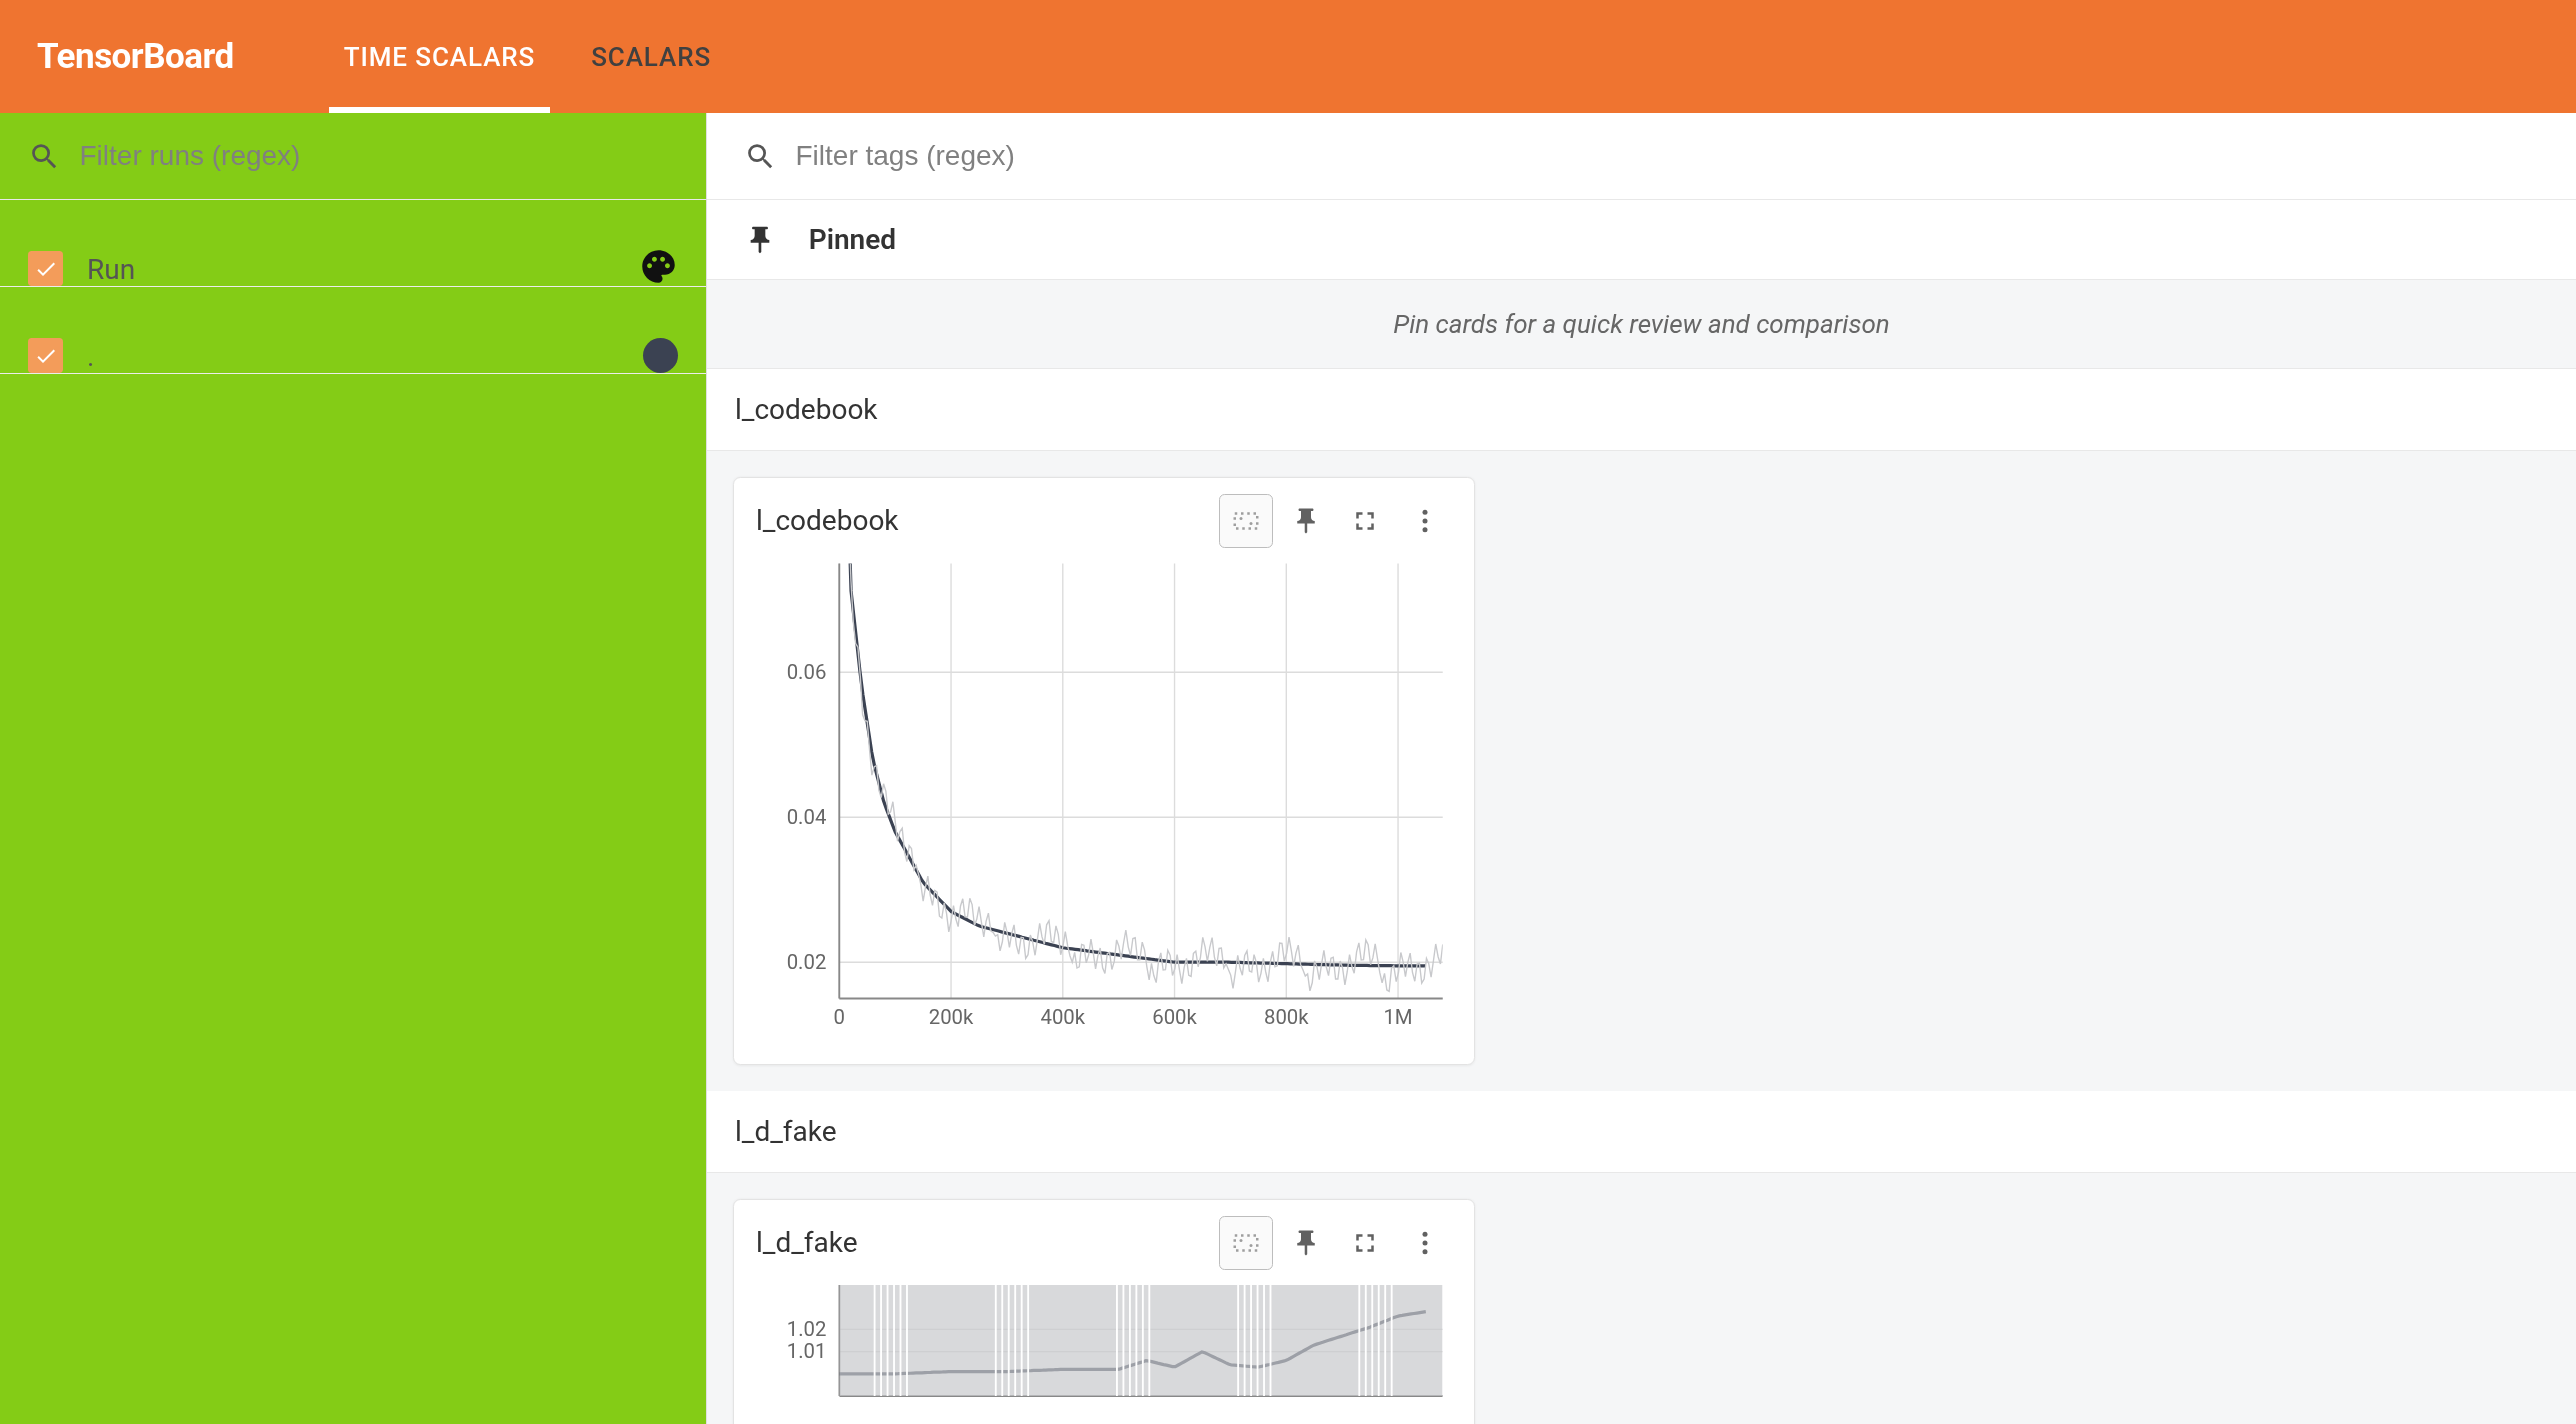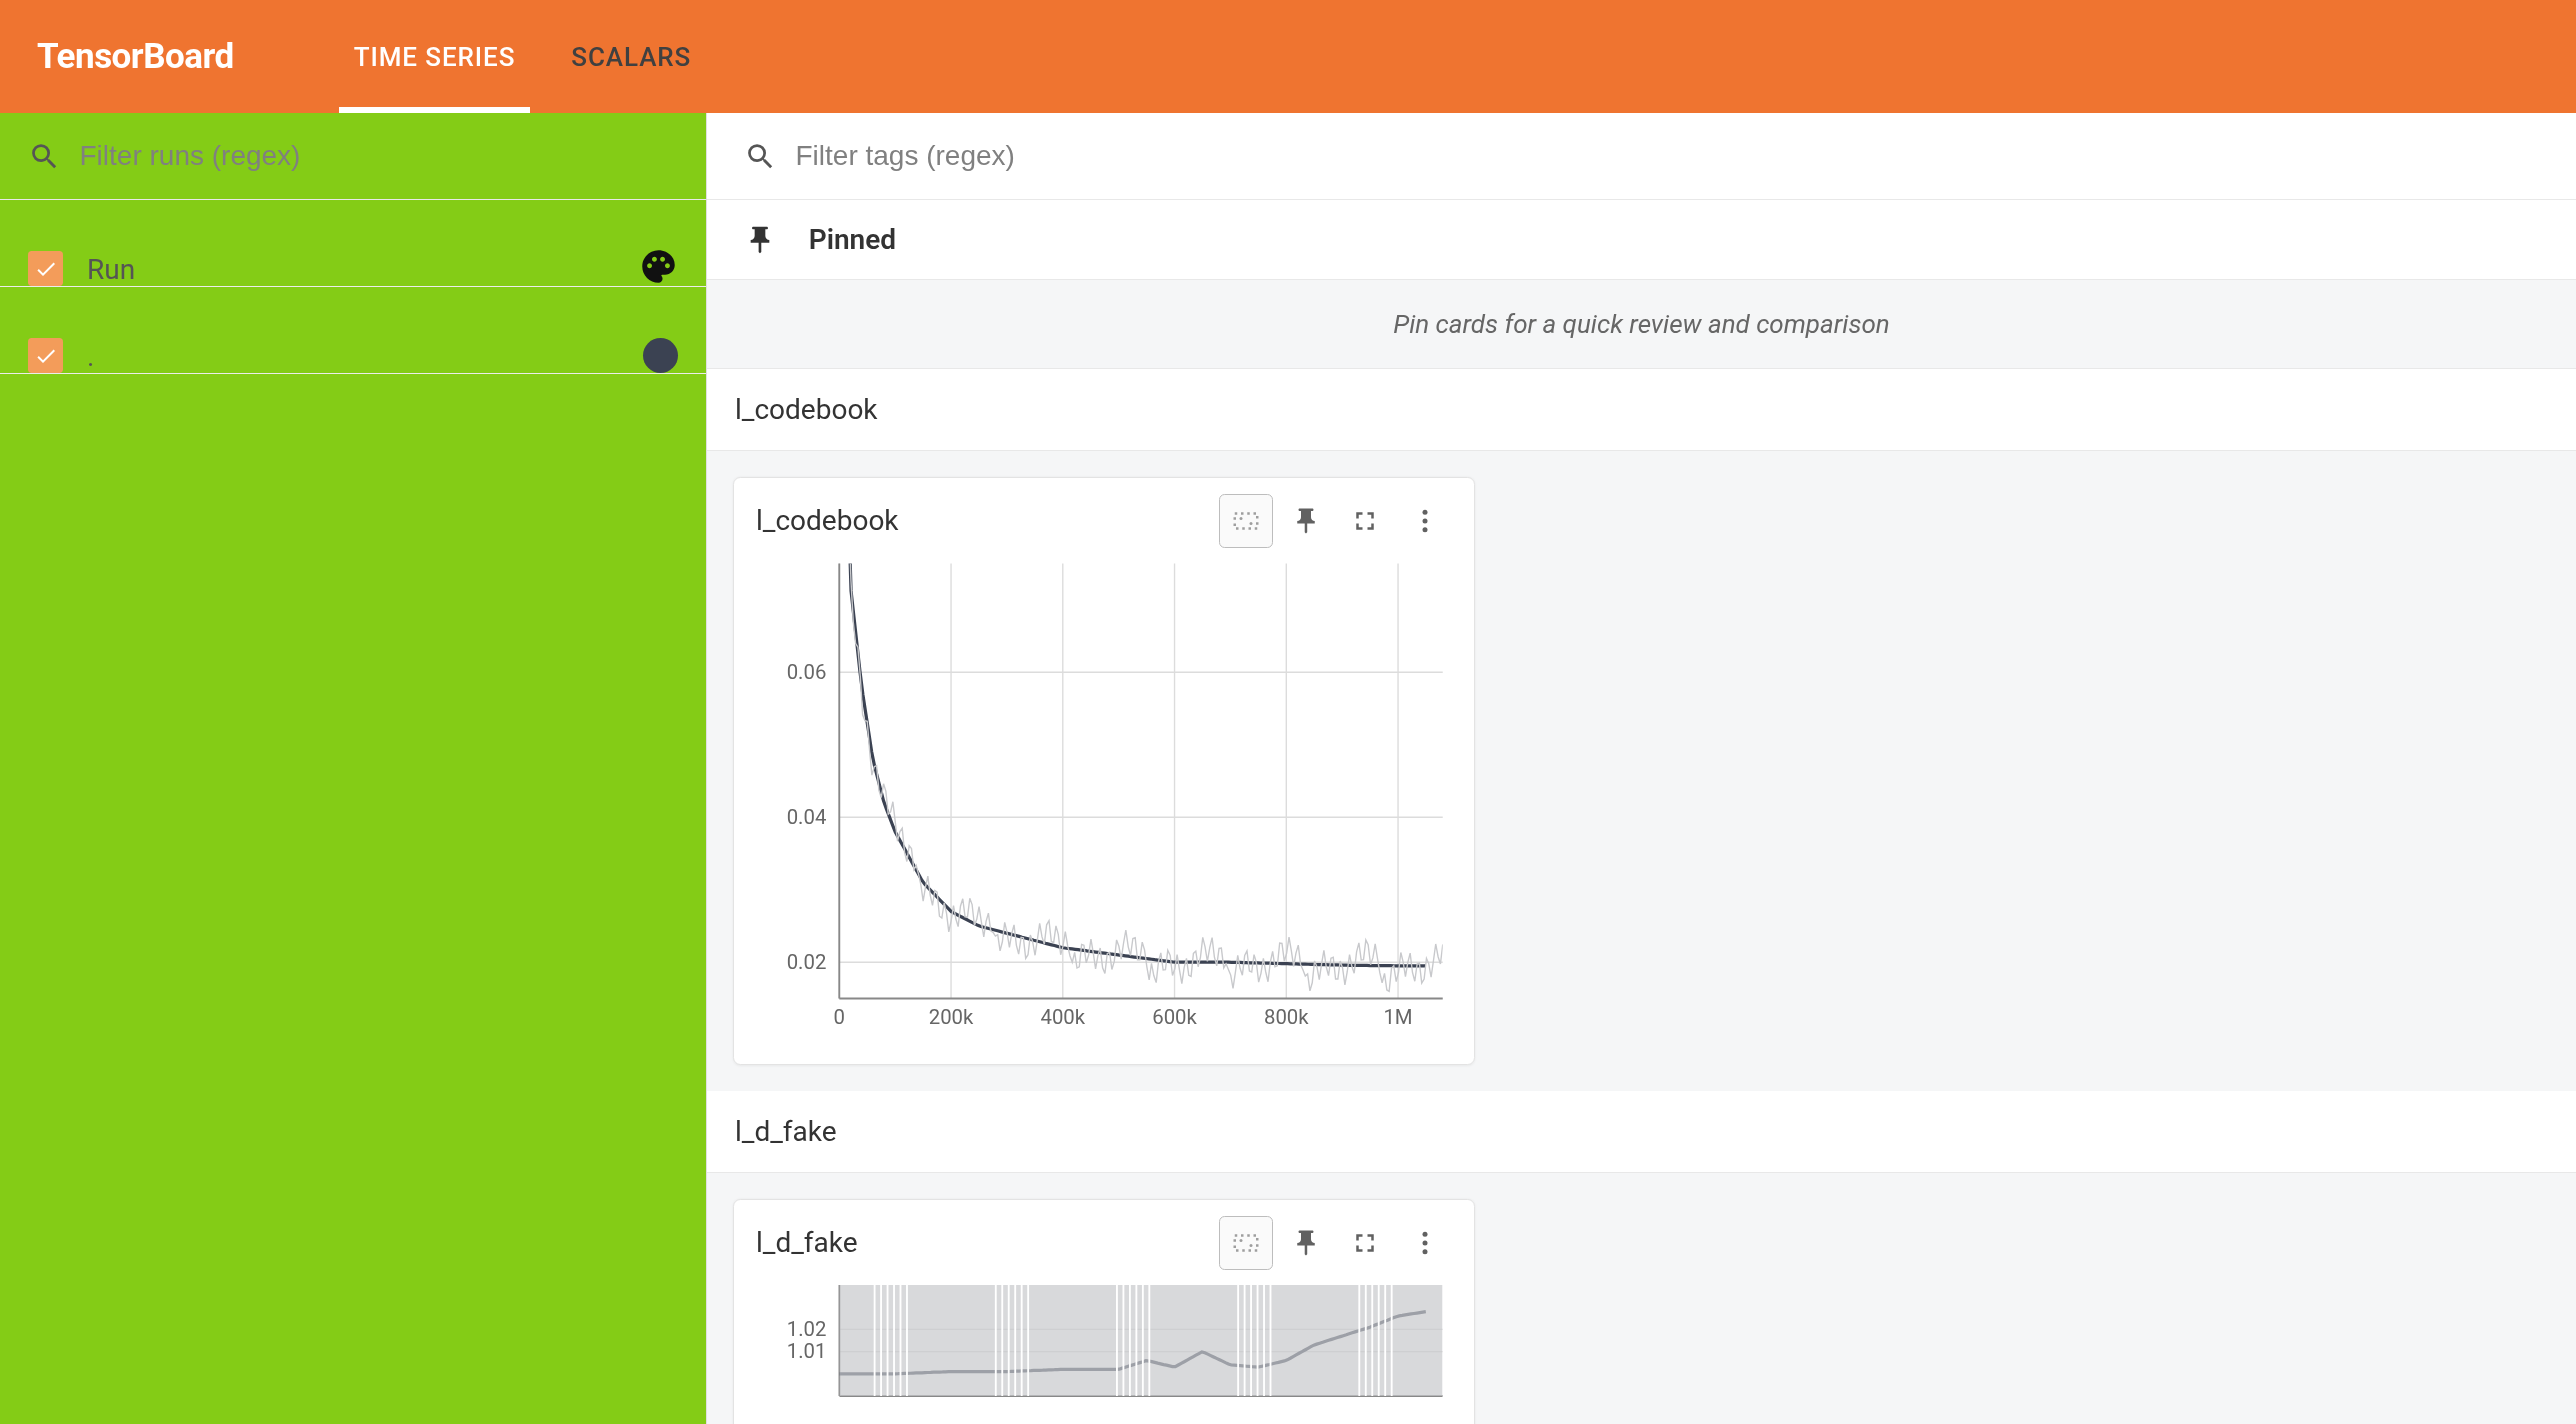--- a/index.html
+++ b/index.html
@@ -1,20 +1,20 @@
 <!DOCTYPE html>
 <html style="font-size:15px"><head>
 <meta charset="utf-8">
 <style>
 * { box-sizing: border-box; margin: 0; padding: 0; }
 body { font-family: Roboto, -apple-system, BlinkMacSystemFont, "Segoe UI", Helvetica, Arial, sans-serif; background: #f5f6f7; color: #222; overflow: hidden; }
 .app { width: 2576px; height: 1424px; transform-origin: top left; display: flex; flex-direction: column; }
 
 
-.header { height: 113px; background: #ef7430; display: flex; align-items: center; padding: 0 37px; flex-shrink:0;gap:10px; }
+.header { height: 113px; background: #ef7430; display: flex; align-items: center; padding: 0 37px; flex-shrink:0; }
 .logo { color: #fff; font-size: 35px; font-weight: 700; letter-spacing: -0.5px; margin-right: 82px; }
 .tabs { display: flex; align-items: flex-end; height: 100%; }
 .tab { color: #404040; font-size: 26px; font-weight: 500; letter-spacing: 0.9px; padding: 0 28px; height:100%; display:flex; align-items:center; position:relative; cursor:pointer; }
 .tab.active { color: #fff; }
 .tab.active::after { content:""; position:absolute; bottom:0; left:13px; right:13px; height:5.6px; background:#fff; }
 
 
 .body { flex:1; display:flex; min-height:0; }
 
 
@@ -65,21 +65,21 @@
 .smooth-path { stroke:#3b4252; stroke-width:3.5; fill:none; }
 .area-path { fill:#c8c9cc; opacity:0.7; }
 </style>
 </head>
 <body>
 
 <div class="app">
   <div class="header">
     <div class="logo">TensorBoard</div>
     <div class="tabs">
-      <div class="tab active">TIME SERIES</div>
+      <div class="tab active">TIME SCALARS</div>
       <div class="tab">SCALARS</div>
     </div>
   </div>
 
   <div class="body">
 
     <div class="sidebar">
       <div class="filter-row">
         <span class="search-icon">
           <svg viewBox="0 0 24 24">

